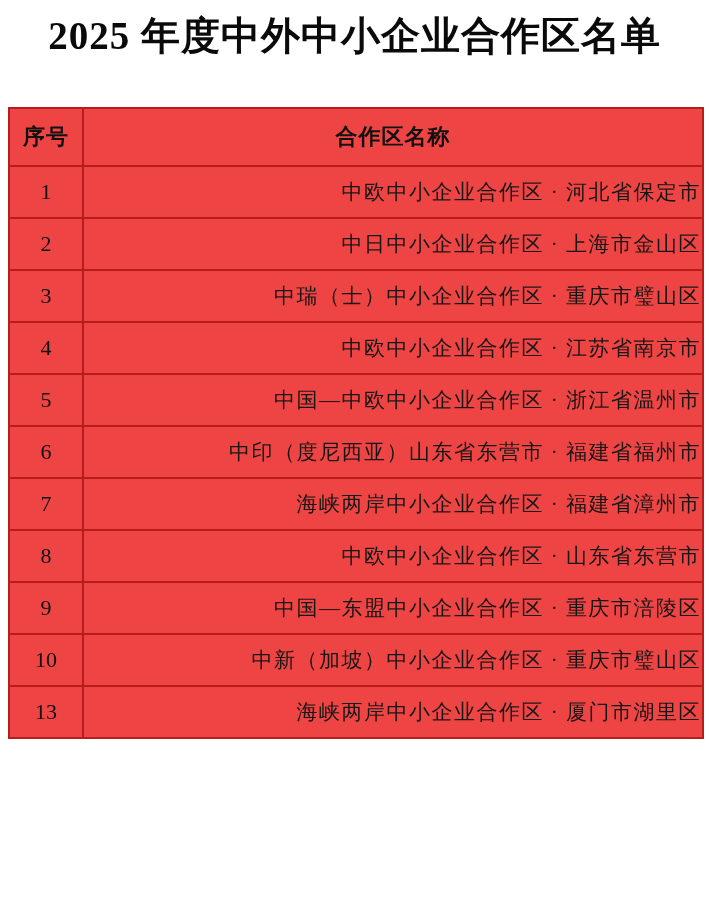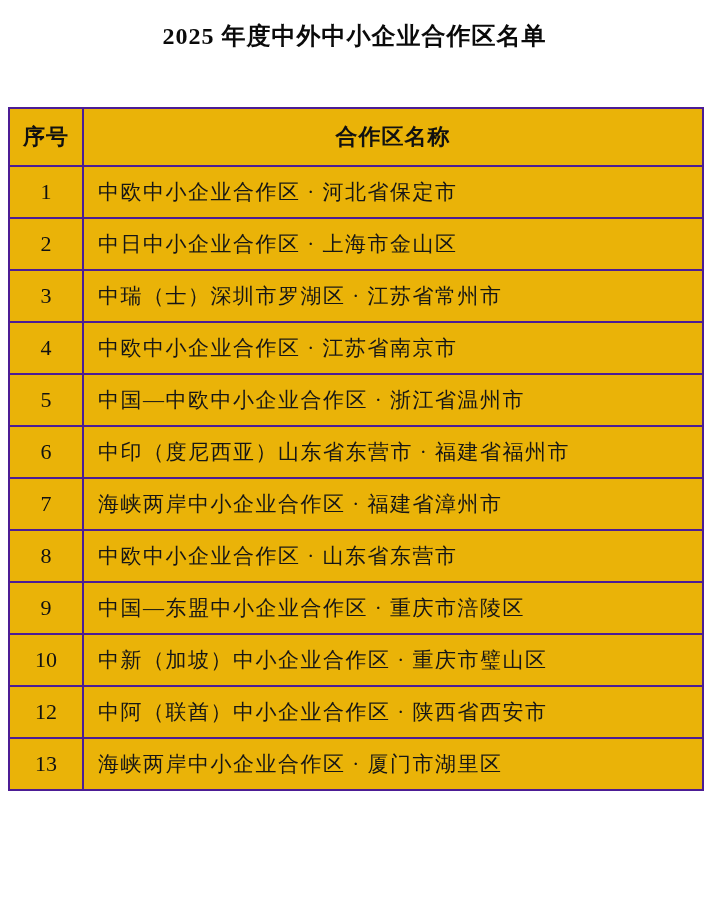--- a/index.html
+++ b/index.html
@@ -17,35 +17,35 @@
     position: relative;
   }
   .doc-title {
     margin: 0;
     padding-top: 12px;
     height: 48px;
     line-height: 48px;
     text-align: center;
     font-family: "Liberation Serif", "DejaVu Serif", serif;
     font-weight: bold;
-    font-size: 24px;
+    font-size: 39px;
     letter-spacing: 1px;
     color: #0a0a0a;
     white-space: nowrap;
   }
   table.zones {
     border-collapse: collapse;
     table-layout: fixed;
     margin: 47px 0 0 8px;
     width: 694px;
   }
   table.zones th,
   table.zones td {
-    border: 2px solid #4c1d95;
-    background: #eab308;
+    border: 2px solid #b91c1c;
+    background: #ef4444;
     overflow: hidden;
     white-space: nowrap;
   }
   col.col-index { width: 74px; }
   col.col-name  { width: 620px; }
   tr.header-row { height: 58px; }
   tr.data-row   { height: 52px; }
   th.h-index, th.h-name {
     font-family: "Liberation Sans", "DejaVu Sans", sans-serif;
     font-weight: bold;
@@ -57,21 +57,21 @@
   td.c-index {
     font-family: "Liberation Serif", "DejaVu Serif", serif;
     font-size: 22px;
     color: #111111;
     text-align: center;
   }
   td.c-name {
     font-family: "Liberation Serif", "DejaVu Serif", serif;
     font-size: 21px;
     color: #161616;
-    text-align: left;
+    text-align: right;
     padding-left: 14px;
     letter-spacing: 1.5px;
   }
 </style>
 </head>
 <body>
 
 <div class="page">
   <h1 class="doc-title">2025 年度中外中小企业合作区名单</h1>
 
@@ -88,21 +88,21 @@
       <tr class="data-row">
         <td class="c-index">1</td>
         <td class="c-name">中欧中小企业合作区 · 河北省保定市</td>
       </tr>
       <tr class="data-row">
         <td class="c-index">2</td>
         <td class="c-name">中日中小企业合作区 · 上海市金山区</td>
       </tr>
       <tr class="data-row">
         <td class="c-index">3</td>
-        <td class="c-name">中瑞（士）深圳市罗湖区 · 江苏省常州市</td>
+        <td class="c-name">中瑞（士）中小企业合作区 · 重庆市璧山区</td>
       </tr>
       <tr class="data-row">
         <td class="c-index">4</td>
         <td class="c-name">中欧中小企业合作区 · 江苏省南京市</td>
       </tr>
       <tr class="data-row">
         <td class="c-index">5</td>
         <td class="c-name">中国—中欧中小企业合作区 · 浙江省温州市</td>
       </tr>
       <tr class="data-row">
@@ -119,22 +119,18 @@
       </tr>
       <tr class="data-row">
         <td class="c-index">9</td>
         <td class="c-name">中国—东盟中小企业合作区 · 重庆市涪陵区</td>
       </tr>
       <tr class="data-row">
         <td class="c-index">10</td>
         <td class="c-name">中新（加坡）中小企业合作区 · 重庆市璧山区</td>
       </tr>
       <tr class="data-row">
-        <td class="c-index">12</td>
-        <td class="c-name">中阿（联酋）中小企业合作区 · 陕西省西安市</td>
-      </tr>
-      <tr class="data-row">
         <td class="c-index">13</td>
         <td class="c-name">海峡两岸中小企业合作区 · 厦门市湖里区</td>
       </tr>
     </tbody>
   </table>
 </div>
 
 </body></html>

